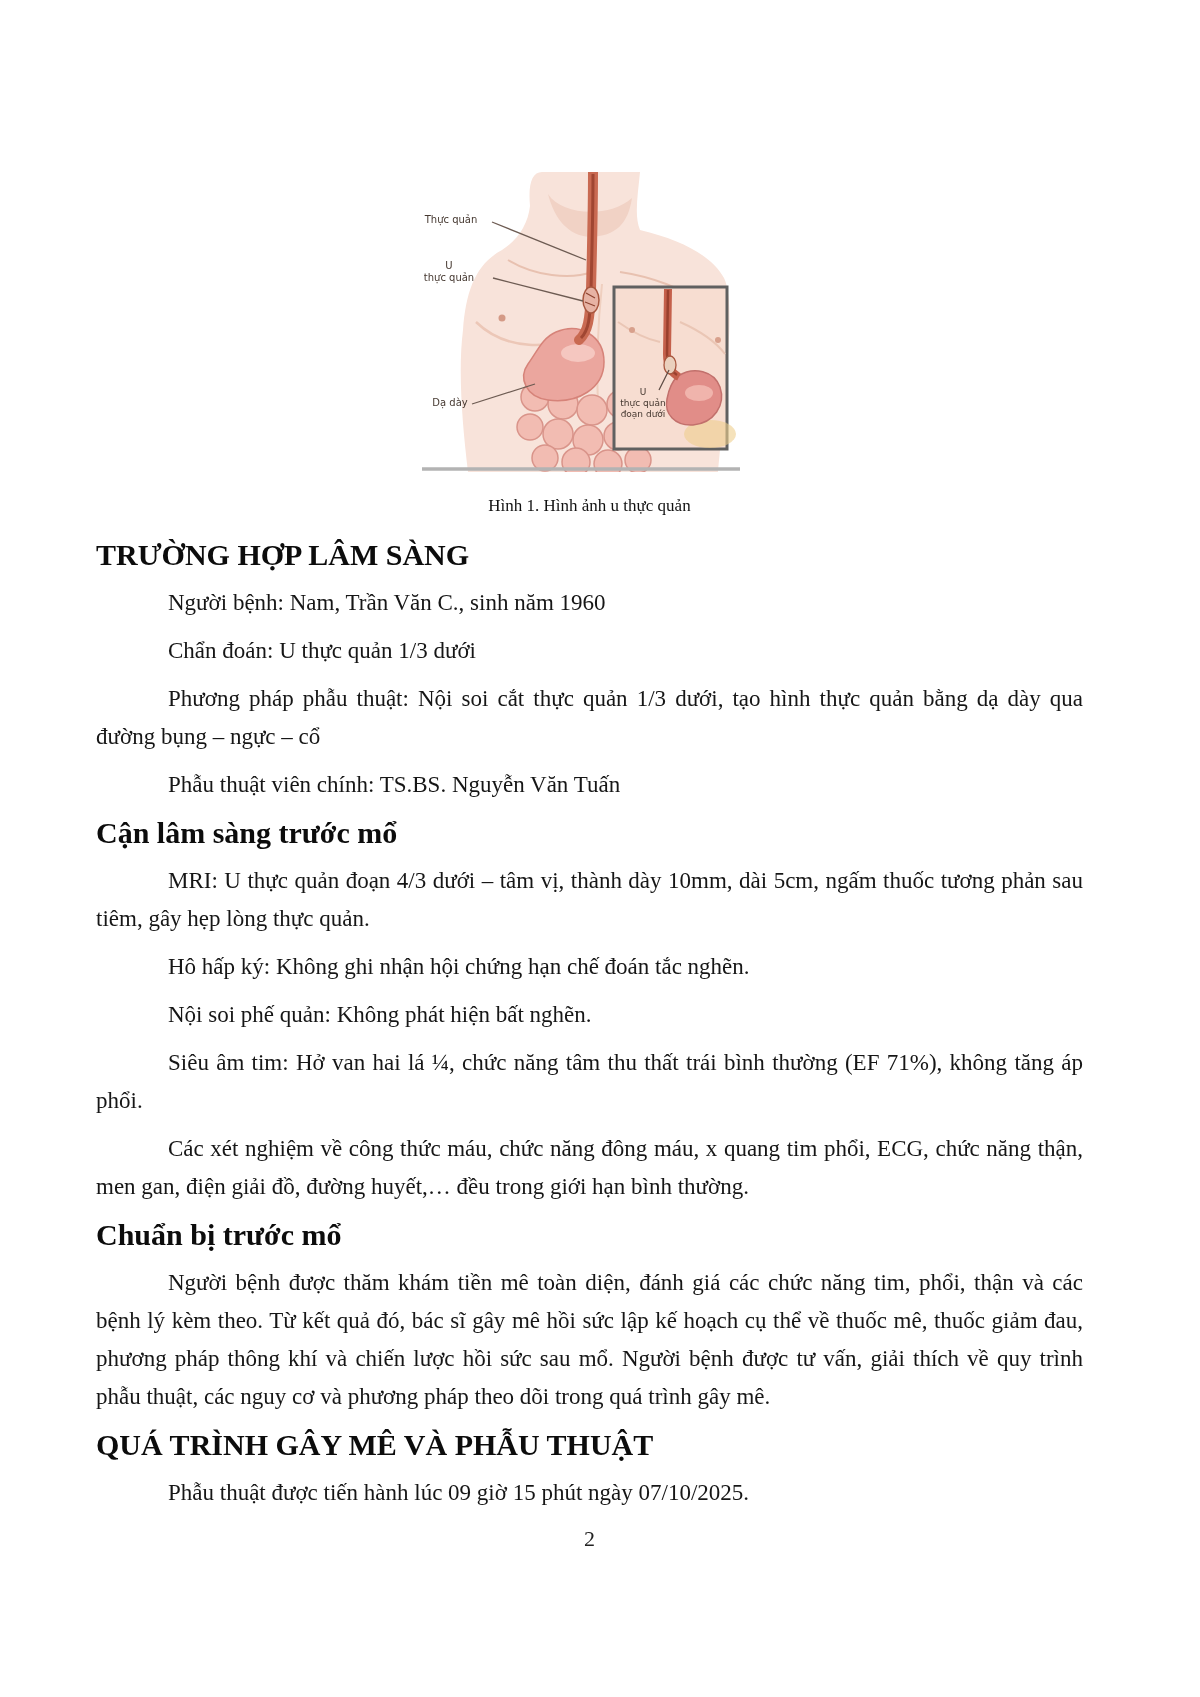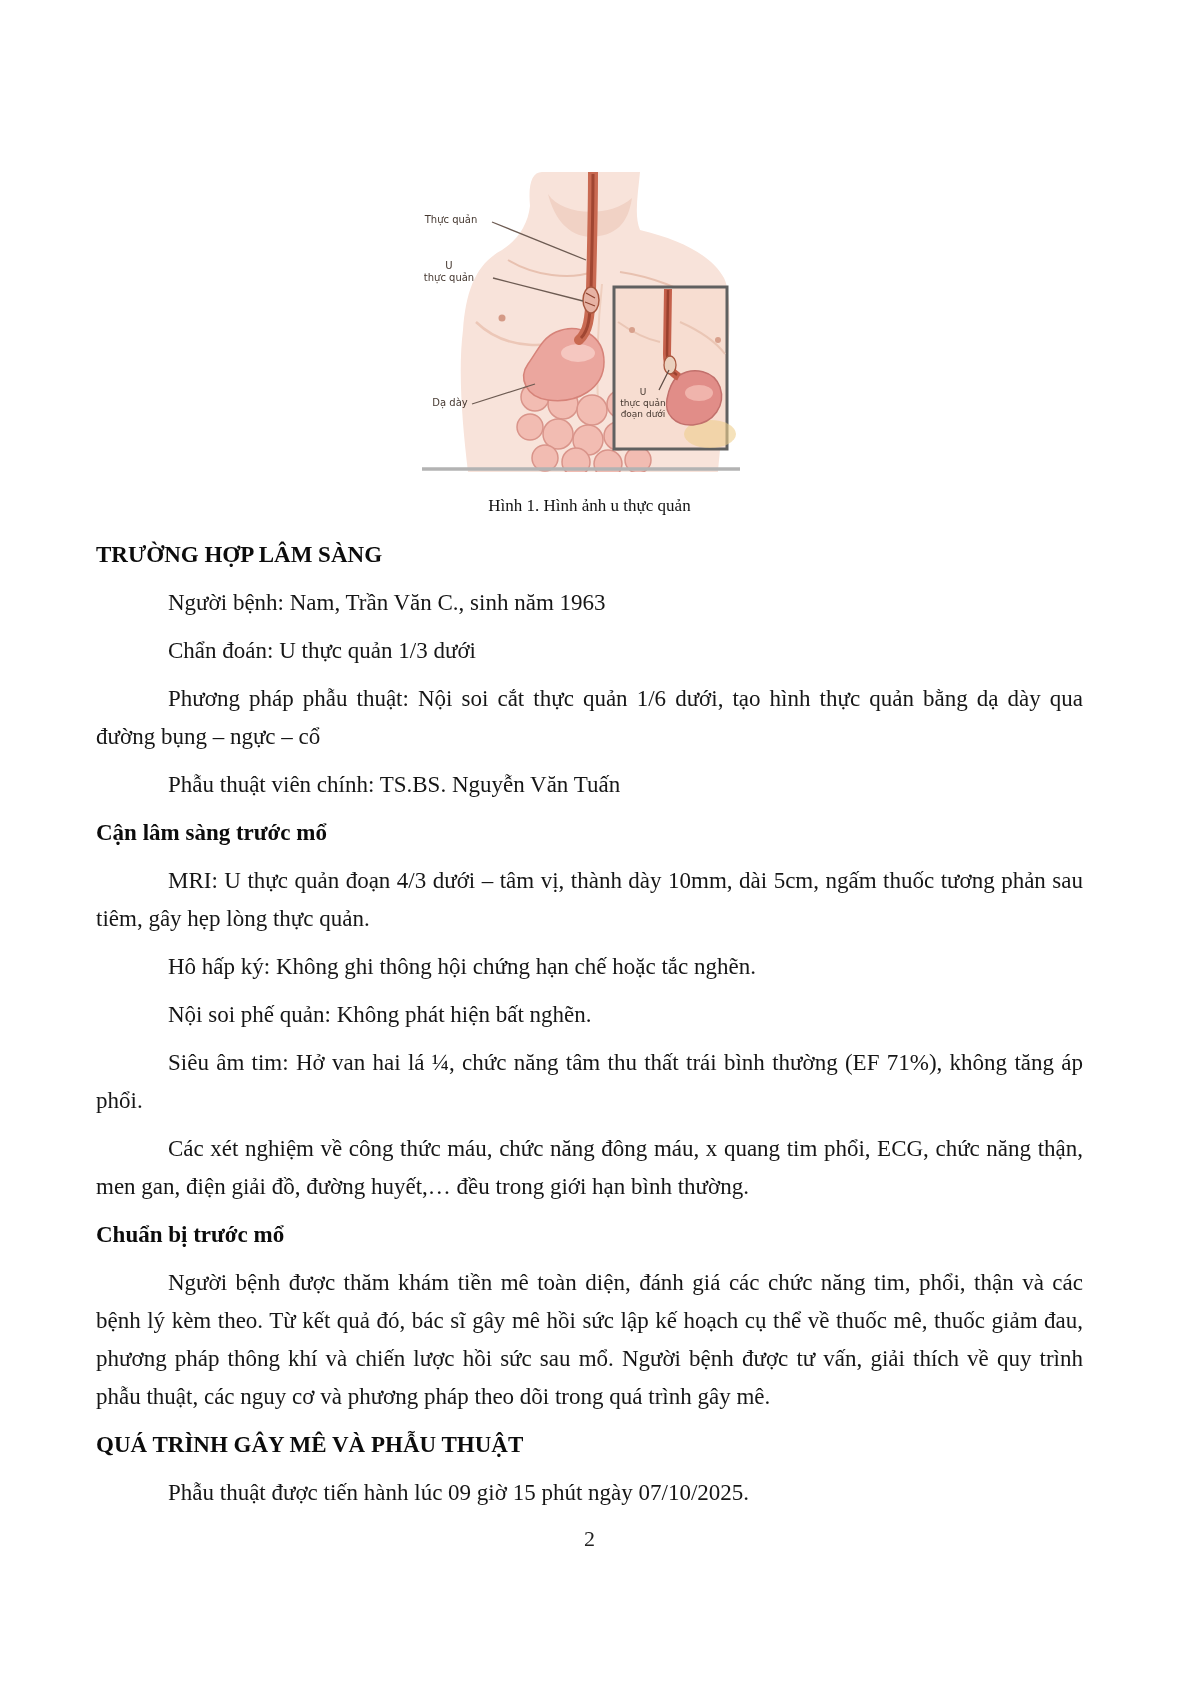--- a/index.html
+++ b/index.html
@@ -15,21 +15,21 @@
   .fig-label {
     position:absolute; font-family:"DejaVu Sans", sans-serif;
     font-size:10px; line-height:12px; color:#453830;
     white-space:pre-line; text-align:center;
   }
   .fig-label.small { font-size:9px; line-height:11px; }
   .fig-caption {
     text-align:center; font-size:17px; line-height:32px; margin-top:18px; color:#111;
   }
   .doc h1, .doc h2 {
-    font-size:23px; line-height:38px; font-weight:bold;
+    font-size:30px; line-height:38px; font-weight:bold;
     margin:0 0 10px 0; padding:0; color:#0c0c0c;
   }
   .doc h1.first { margin-top:14px; }
   .doc p {
     font-size:23px; line-height:38px; margin:0 0 10px 0; padding:0;
     text-indent:72px; text-align:justify; color:#161616;
   }
   .page-number { text-align:center; font-size:22px; line-height:30px; margin-top:12px; color:#222; }
 </style>
 </head>
@@ -114,27 +114,27 @@
       <div class="fig-label" style="left:36px; top:225px; width:68px;">Dạ dày</div>
       <div class="fig-label small" style="left:232px; top:215px; width:62px;">U
 thực quản
 đoạn dưới</div>
     </div>
     <figcaption class="fig-caption">Hình 1. Hình ảnh u thực quản</figcaption>
   </figure>
 
   <div class="doc">
     <h1 class="first">TRƯỜNG HỢP LÂM SÀNG</h1>
-    <p>Người bệnh: Nam, Trần Văn C., sinh năm 1963</p>
+    <p>Người bệnh: Nam, Trần Văn C., sinh năm 1960</p>
     <p>Chẩn đoán: U thực quản 1/3 dưới</p>
-    <p>Phương pháp phẫu thuật: Nội soi cắt thực quản 1/6 dưới, tạo hình thực quản bằng dạ dày qua đường bụng – ngực – cổ</p>
+    <p>Phương pháp phẫu thuật: Nội soi cắt thực quản 1/3 dưới, tạo hình thực quản bằng dạ dày qua đường bụng – ngực – cổ</p>
     <p>Phẫu thuật viên chính: TS.BS. Nguyễn Văn Tuấn</p>
     <h2>Cận lâm sàng trước mổ</h2>
     <p>MRI: U thực quản đoạn 4/3 dưới – tâm vị, thành dày 10mm, dài 5cm, ngấm thuốc tương phản sau tiêm, gây hẹp lòng thực quản.</p>
-    <p>Hô hấp ký: Không ghi thông hội chứng hạn chế hoặc tắc nghẽn.</p>
+    <p>Hô hấp ký: Không ghi nhận hội chứng hạn chế đoán tắc nghẽn.</p>
     <p>Nội soi phế quản: Không phát hiện bất nghẽn.</p>
     <p>Siêu âm tim: Hở van hai lá ¼, chức năng tâm thu thất trái bình thường (EF 71%), không tăng áp phổi.</p>
     <p>Các xét nghiệm về công thức máu, chức năng đông máu, x quang tim phổi, ECG, chức năng thận, men gan, điện giải đồ, đường huyết,… đều trong giới hạn bình thường.</p>
     <h2>Chuẩn bị trước mổ</h2>
     <p>Người bệnh được thăm khám tiền mê toàn diện, đánh giá các chức năng tim, phổi, thận và các bệnh lý kèm theo. Từ kết quả đó, bác sĩ gây mê hồi sức lập kế hoạch cụ thể về thuốc mê, thuốc giảm đau, phương pháp thông khí và chiến lược hồi sức sau mổ. Người bệnh được tư vấn, giải thích về quy trình phẫu thuật, các nguy cơ và phương pháp theo dõi trong quá trình gây mê.</p>
     <h1>QUÁ TRÌNH GÂY MÊ VÀ PHẪU THUẬT</h1>
     <p>Phẫu thuật được tiến hành lúc 09 giờ 15 phút ngày 07/10/2025.</p>
   </div>
 
   <div class="page-number">2</div>

